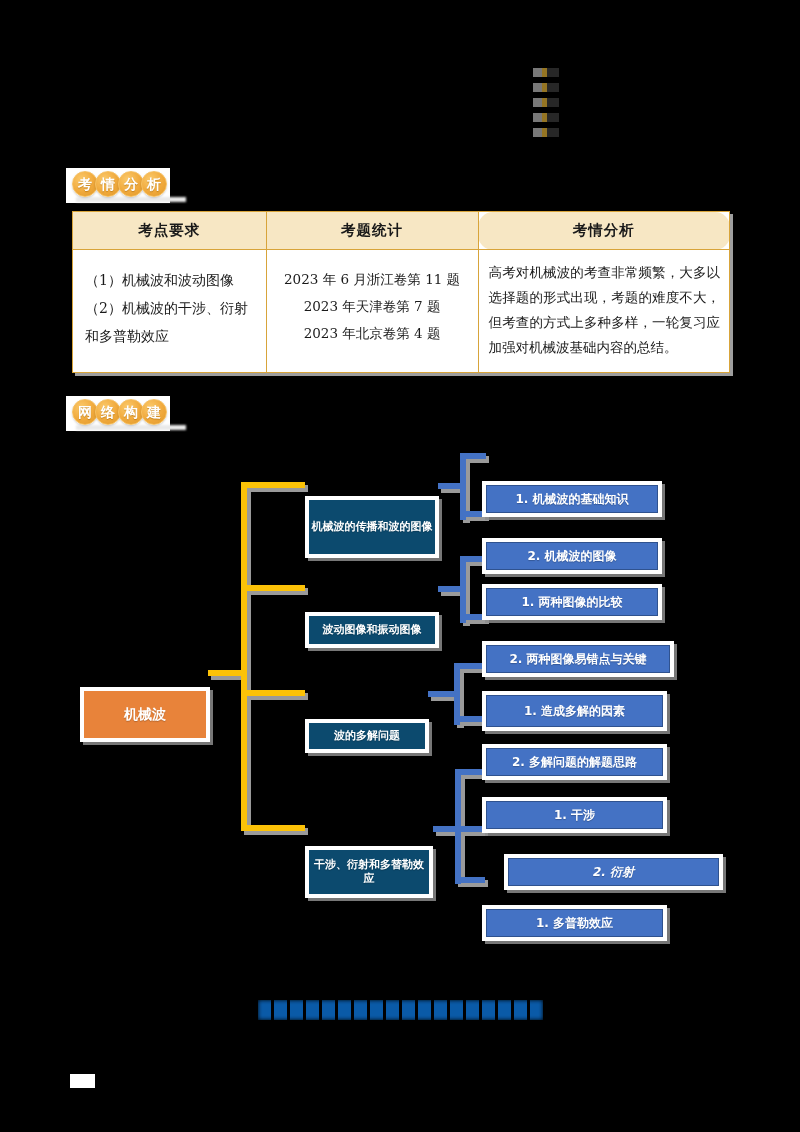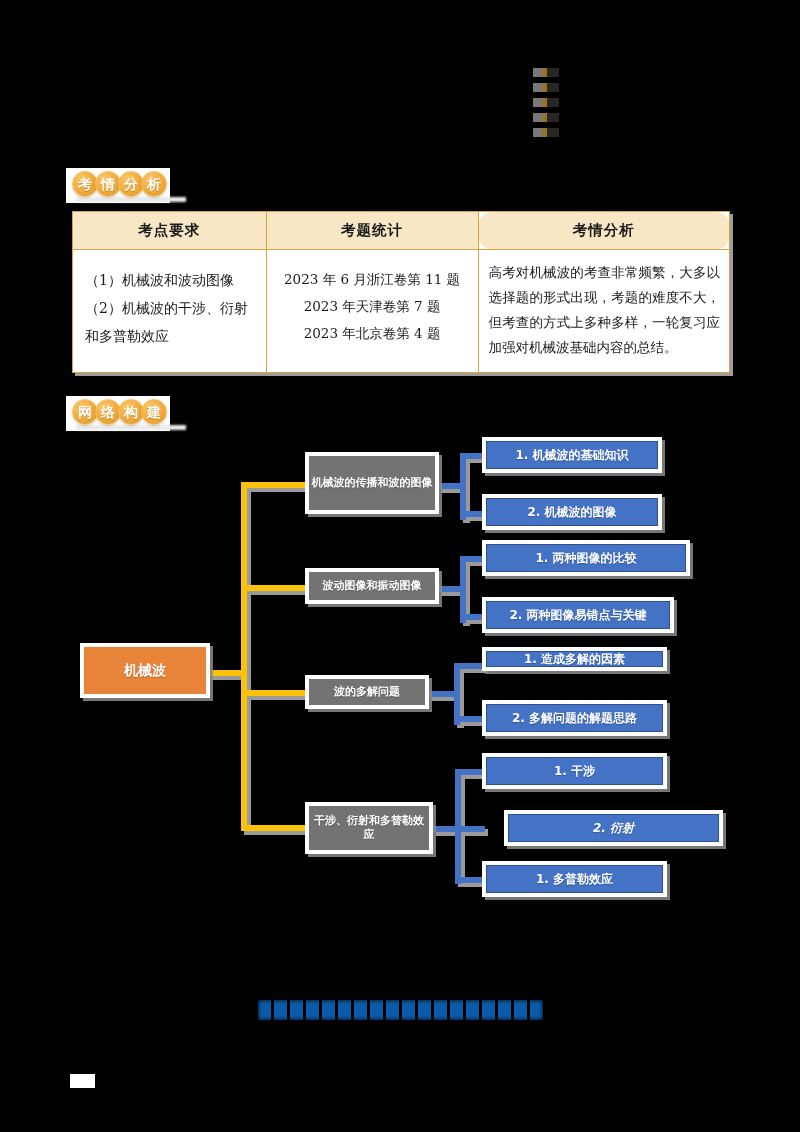--- a/index.html
+++ b/index.html
@@ -105,24 +105,24 @@
     display: flex; align-items: center; justify-content: center;
     text-align: center;
     color: #ffffff;
     font-family: "DejaVu Sans", sans-serif;
     font-weight: bold;
     line-height: 1.25;
     text-shadow: 0 1px 1px rgba(0,0,0,.22);
     height: 100%;
   }
   .root .inner { background: #e8833a; font-size: 14px; }
-  .lvl1 .inner { background: #737373; font-size: 11px; }
+  .lvl1 .inner { background: #0c4a6e; font-size: 11px; }
   .lvl2 .inner { background: #4472c4; font-size: 12px; border: 1px solid #2f528f; }
 
-  .node.shadowed { filter: drop-shadow(3px 3px 0 rgba(140,140,140,.85)); }
+  .node.shadowed { filter: drop-shadow(3px 3px 0 rgba(140,140,140,.85)); margin-top: 44px; }
 
   
   .ln { position: absolute; z-index: 2; }
   .ln.y { background: #fcc207; }
   .ln.b { background: #4472c4; }
   .ln.sh { background: #9a9a9a; z-index: 1; }
 
   
   .bottom-head {
     position: absolute;
@@ -282,28 +282,28 @@
     <div class="ln sh" style="left:386px; top:450px; width:30px; height:7px;"></div>
     <div class="ln b" style="left:383px; top:447px; width:30px; height:6px;"></div>
 
     <div class="node lvl2 shadowed" style="left:410px; top:7px; width:180px; height:36px;">
       <div class="inner">1. 机械波的基础知识</div>
     </div>
     <div class="node lvl2 shadowed" style="left:410px; top:64px; width:180px; height:36px;">
       <div class="inner">2. 机械波的图像</div>
     </div>
 
-    <div class="node lvl2 shadowed" style="left:410px; top:110px; width:208px; height:36px;">
+    <div class="node lvl2 shadowed" style="left:410px; top:110px; width:180px; height:36px;">
       <div class="inner">1. 两种图像的比较</div>
     </div>
     <div class="node lvl2 shadowed" style="left:410px; top:167px; width:192px; height:36px;">
       <div class="inner">2. 两种图像易错点与关键</div>
     </div>
 
-    <div class="node lvl2 shadowed" style="left:410px; top:217px; width:185px; height:24px;">
+    <div class="node lvl2 shadowed" style="left:410px; top:217px; width:185px; height:40px;">
       <div class="inner">1. 造成多解的因素</div>
     </div>
     <div class="node lvl2 shadowed" style="left:410px; top:270px; width:185px; height:36px;">
       <div class="inner">2. 多解问题的解题思路</div>
     </div>
 
     <div class="node lvl2 shadowed" style="left:410px; top:323px; width:185px; height:36px;">
       <div class="inner">1. 干涉</div>
     </div>
     <div class="node lvl2 shadowed" style="left:432px; top:380px; width:219px; height:36px;font-style:italic;">

